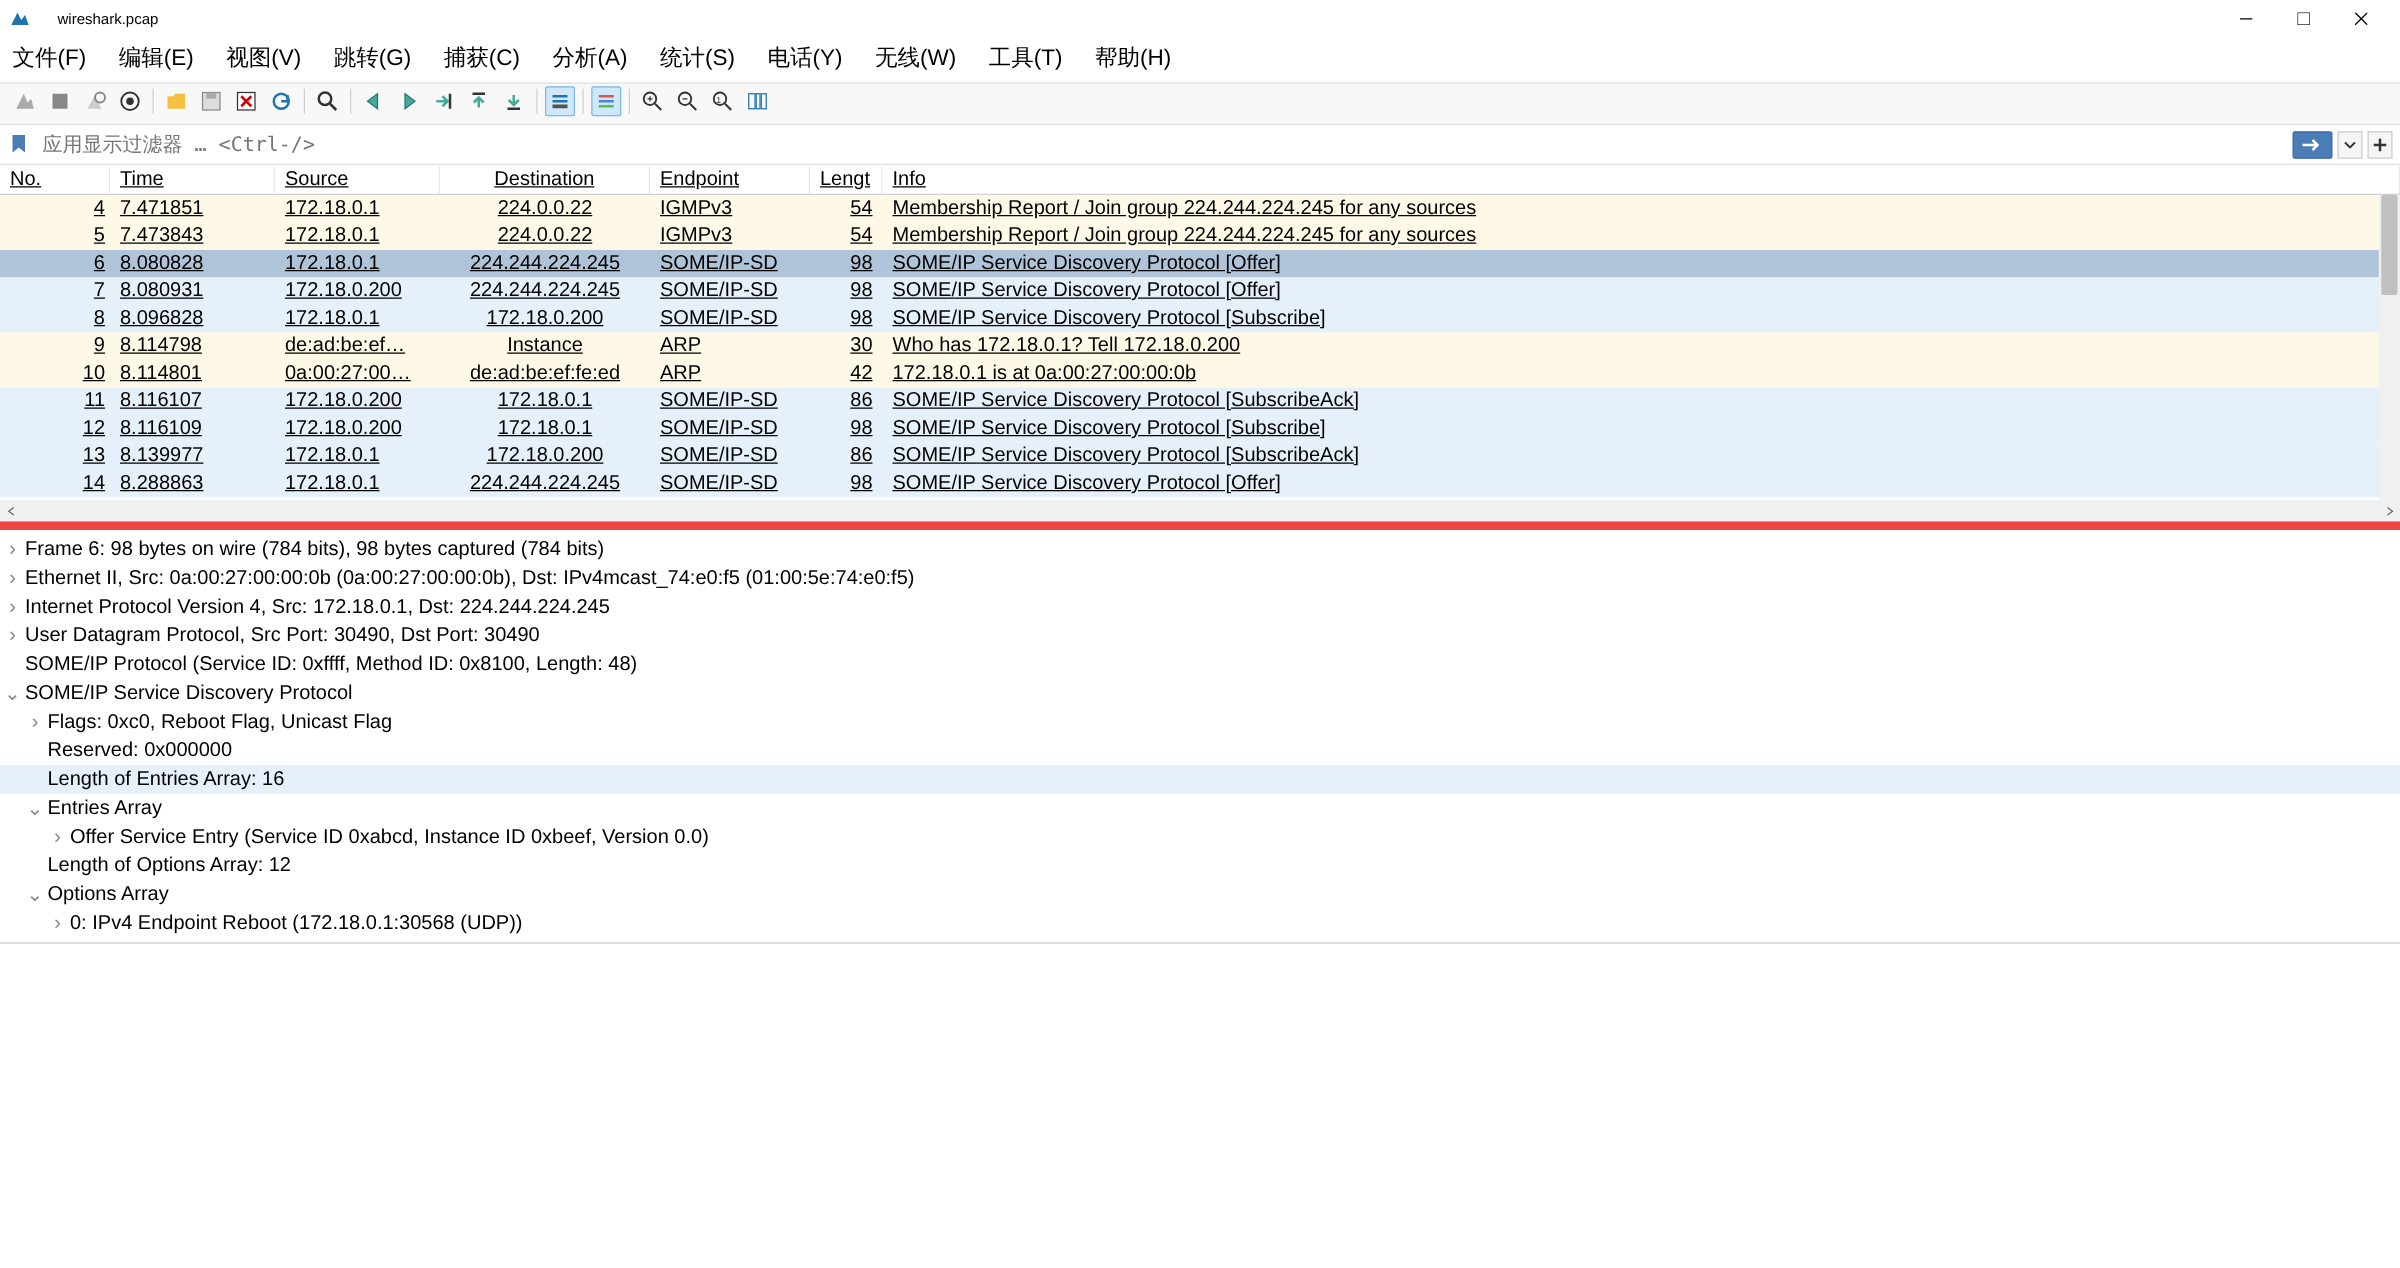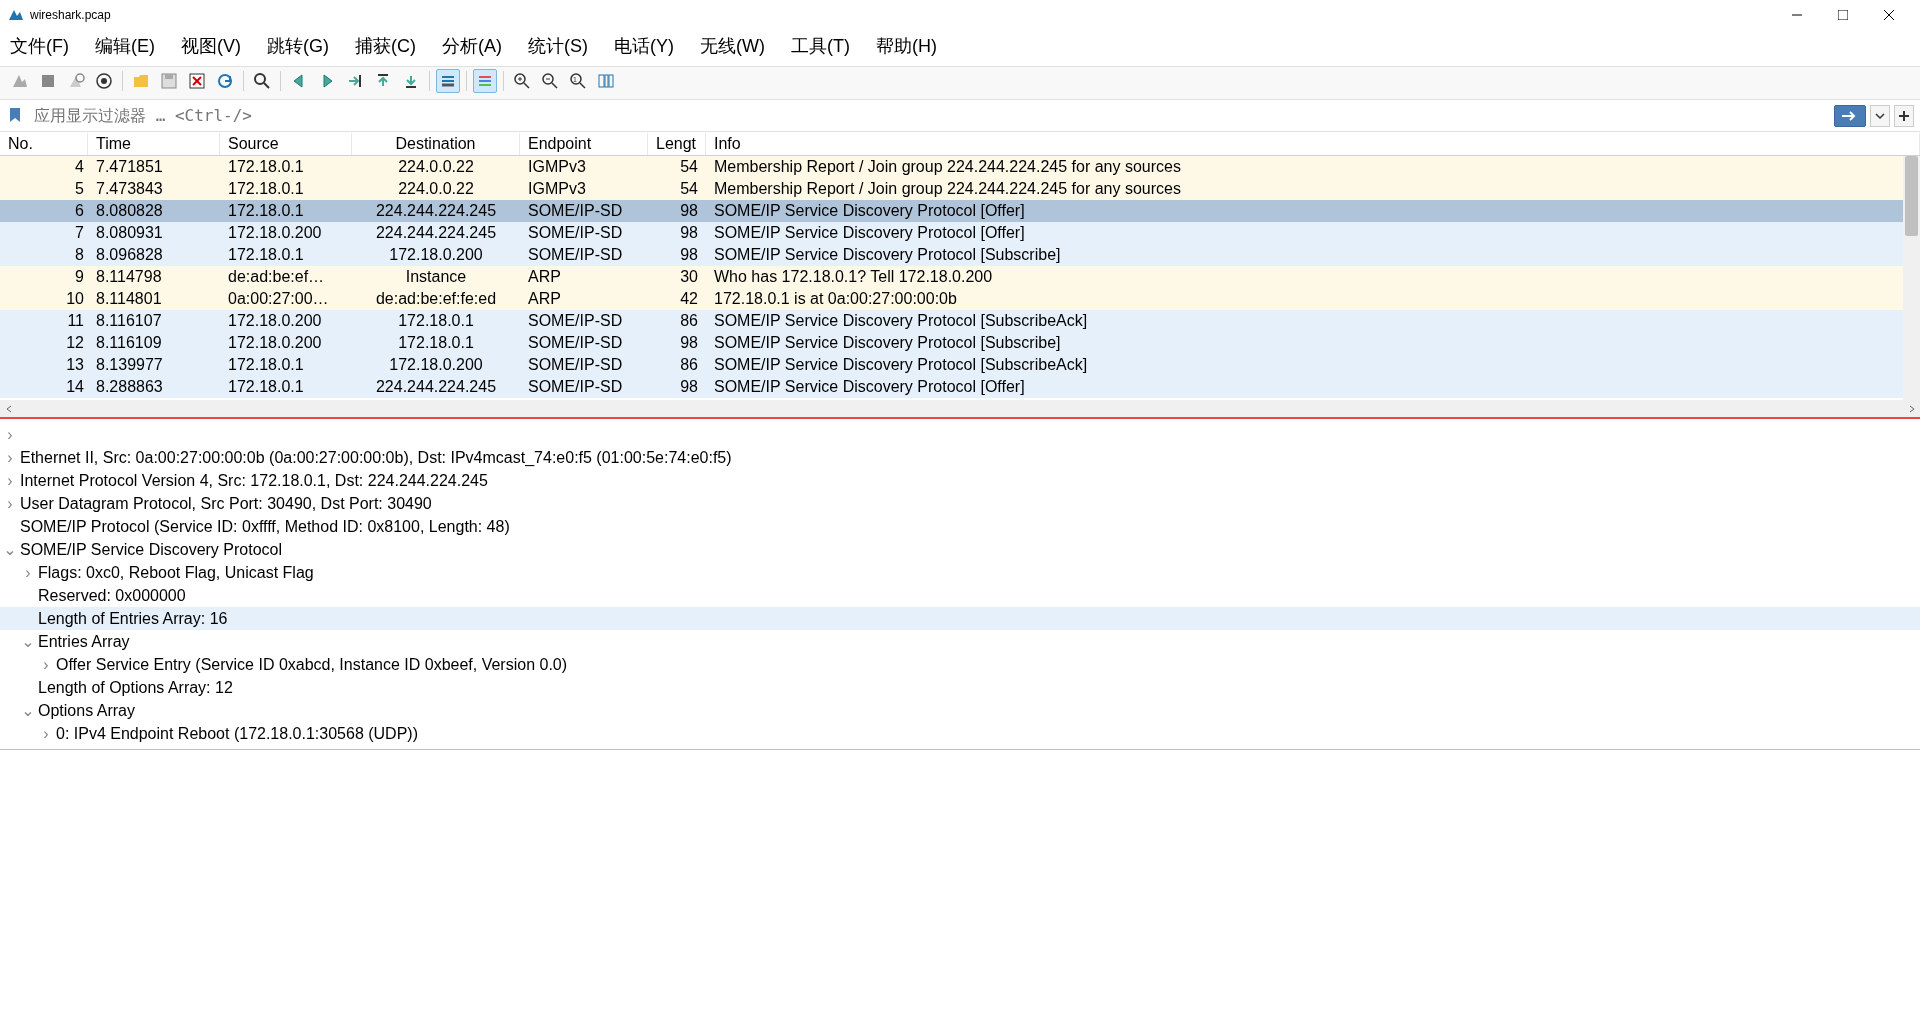--- a/index.html
+++ b/index.html
@@ -1,33 +1,33 @@
 <!DOCTYPE html>
 <html><head>
 <meta charset="utf-8">
 <style>
 * { margin: 0; padding: 0; box-sizing: border-box; font-family: "Segoe UI", "Microsoft YaHei", sans-serif; }
 body { background: #fff; font-size: 13px; color: #000; }
 .titlebar { height: 30px; display: flex; align-items: center; padding: 0 8px; }
 .titlebar .app-icon { width: 16px; height: 16px; margin-right: 6px; }
-.titlebar .title { font-size: 12px; flex: 1; }
+.titlebar .title { font-size: 12px; flex: 1; margin-left: 16px; }
 .titlebar .win-controls { display: flex; gap: 0; }
 .titlebar .win-btn { width: 46px; height: 30px; display: flex; align-items: center; justify-content: center; cursor: pointer; }
 .menubar { display: flex; padding: 4px 10px 8px; gap: 26px; font-size: 18px; }
 .menubar div { cursor: pointer; }
 .toolbar { display: flex; align-items: center; padding: 2px 8px 6px; gap: 4px; background: #f8f8f8; border-top: 1px solid #e0e0e0; border-bottom: 1px solid #e0e0e0; }
 .toolbar .btn { width: 24px; height: 24px; display: flex; align-items: center; justify-content: center; cursor: pointer; }
 .toolbar .sep { width: 1px; height: 20px; background: #d0d0d0; margin: 0 2px; }
 .toolbar .btn.active { background: #cfe8fb; border: 1px solid #7ab8e0; border-radius: 2px; }
 .filterbar { display: flex; align-items: center; padding: 4px 6px; gap: 4px; border-bottom: 1px solid #e0e0e0; }
 .filterbar .bookmark { width: 20px; height: 20px; }
 .filterbar input { flex: 1; border: none; outline: none; font-size: 16px; color: #0f766e; font-family: "Microsoft YaHei", monospace; padding: 2px 4px; }
 .filterbar .apply-btn { width: 32px; height: 22px; background: #4a7db5; border: 1px solid #3965a0; display: flex; align-items: center; justify-content: center; border-radius: 2px; }
 .filterbar .dd-btn, .filterbar .plus-btn { width: 20px; height: 22px; display: flex; align-items: center; justify-content: center; cursor: pointer; border: 1px solid #ccc; background: #f5f5f5; }
-.packet-list { border-bottom: 2px solid #ef4444; position: relative; }
+.packet-list { border-bottom: 7px solid #ef4444; position: relative; text-decoration: underline; }
 .pl-header { display: flex; background: #fff; border-bottom: 1px solid #d0d0d0; font-family: "Consolas", monospace; font-size: 16px; height: 24px; align-items: center; }
 .pl-header div { padding: 2px 8px; border-right: 1px solid #e8e8e8; }
 .pl-body { height: 244px; overflow: hidden; position: relative; }
 .pl-row { display: flex; font-family: "Consolas", monospace; font-size: 16px; height: 22px; align-items: center; white-space: nowrap; }
 .pl-row div { padding: 0 8px; overflow: hidden; }
 .c-no { width: 88px; text-align: right; padding-right: 4px !important; }
 .c-time { width: 132px; }
 .c-src { width: 132px; }
 .c-dst { width: 168px; text-align: center; }
 .c-proto { width: 128px; }
@@ -374,20 +374,21 @@
         <svg width="8" height="8">
           <path d="M2 1 L6 4 L2 7" fill="none" stroke="#666"></path>
         </svg>
       </div>
   </div>
 </div>
 
 <div class="details" id="details">
     <div class="line">
       <span style="display:inline-block;width:20px;text-align:center;color:#888;margin-left:0px">›</span>
+      <span>Frame 6: 98 bytes on wire (784 bits), 98 bytes captured (784 bits)</span>
     </div>
     <div class="line">
       <span style="display:inline-block;width:20px;text-align:center;color:#888;margin-left:0px">›</span>
       <span>Ethernet II, Src: 0a:00:27:00:00:0b (0a:00:27:00:00:0b), Dst: IPv4mcast_74:e0:f5 (01:00:5e:74:e0:f5)</span>
     </div>
     <div class="line">
       <span style="display:inline-block;width:20px;text-align:center;color:#888;margin-left:0px">›</span>
       <span>Internet Protocol Version 4, Src: 172.18.0.1, Dst: 224.244.224.245</span>
     </div>
     <div class="line">

